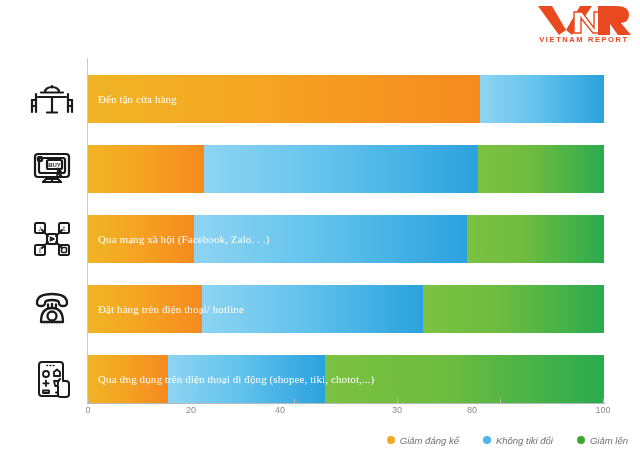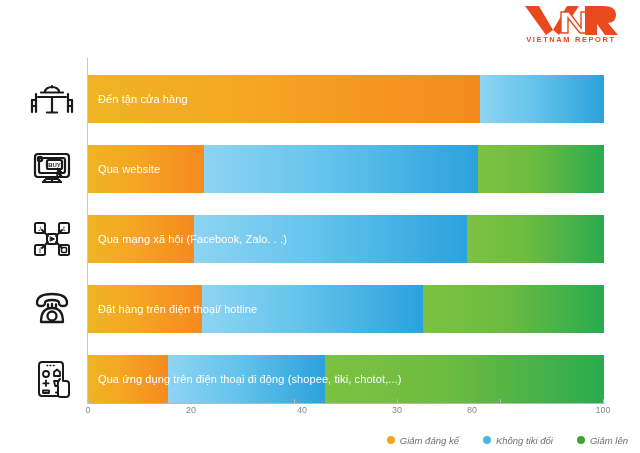--- a/index.html
+++ b/index.html
@@ -12,21 +12,21 @@
     background: #ffffff;
     font-family: "Liberation Sans", sans-serif;
     overflow: hidden;
     position: relative;
   }
 
   
   #logo {
     position: absolute;
     top: 4px;
-    right: 21px;
+    right: 8px;
     width: 96px;
     height: 46px;
     text-align: center;
   }
   #logo .mark {
     display: block;
     width: 96px;
     height: 32px;
   }
   #logo .wordmark {
@@ -70,20 +70,21 @@
     width: 518px;
     height: 1px;
     background: #b9b9b9;
   }
 
   .row {
     position: absolute;
     left: 0;
     width: 100%;
     height: 48px;
+    font-family: Liberation Serif, serif;
   }
   .bar {
     position: absolute;
     top: 0;
     height: 100%;
     overflow: hidden;
   }
   .seg {
     position: absolute;
     top: 0;
@@ -282,21 +283,20 @@
       </div>
       <span class="bar-label">Đến tận cửa hàng</span>
     </div>
 
     <div class="row" style="top:87px;">
       <div class="bar" style="left:0%; width:100%;">
         <div class="seg orange" style="left:0%;    width:22.5%;"></div>
         <div class="seg blue" style="left:22.5%; width:53.0%;"></div>
         <div class="seg green" style="left:75.5%; width:24.5%;"></div>
       </div>
-      <span class="bar-label">Qua website</span>
     </div>
 
     <div class="row" style="top:157px;">
       <div class="bar" style="left:0%; width:100%;">
         <div class="seg orange" style="left:0%;    width:20.5%;"></div>
         <div class="seg blue" style="left:20.5%; width:53.0%;"></div>
         <div class="seg green" style="left:73.5%; width:26.5%;"></div>
       </div>
       <span class="bar-label">Qua mạng xã hội (Facebook, Zalo. . .)</span>
     </div>
@@ -327,21 +327,21 @@
 <div id="xaxis">
   <div class="tick" style="left:88px;"></div>
   <div class="tick" style="left:191px;"></div>
   <div class="tick" style="left:294px;"></div>
   <div class="tick" style="left:397px;"></div>
   <div class="tick" style="left:500px;"></div>
   <div class="tick" style="left:603px;"></div>
 
   <span class="tick-label" style="left:88px;">0</span>
   <span class="tick-label" style="left:191px;">20</span>
-  <span class="tick-label" style="left:302px;">40</span>
+  <span class="tick-label" style="left:280px;">40</span>
   <span class="tick-label" style="left:397px;">30</span>
   <span class="tick-label" style="left:472px;">80</span>
   <span class="tick-label" style="left:603px;">100</span>
 </div>
 
 <div id="legend">
   <div class="legend-item">
     <span class="legend-dot" style="background:#f5a623;"></span>
     <span>Giảm đáng kể</span>
   </div>

